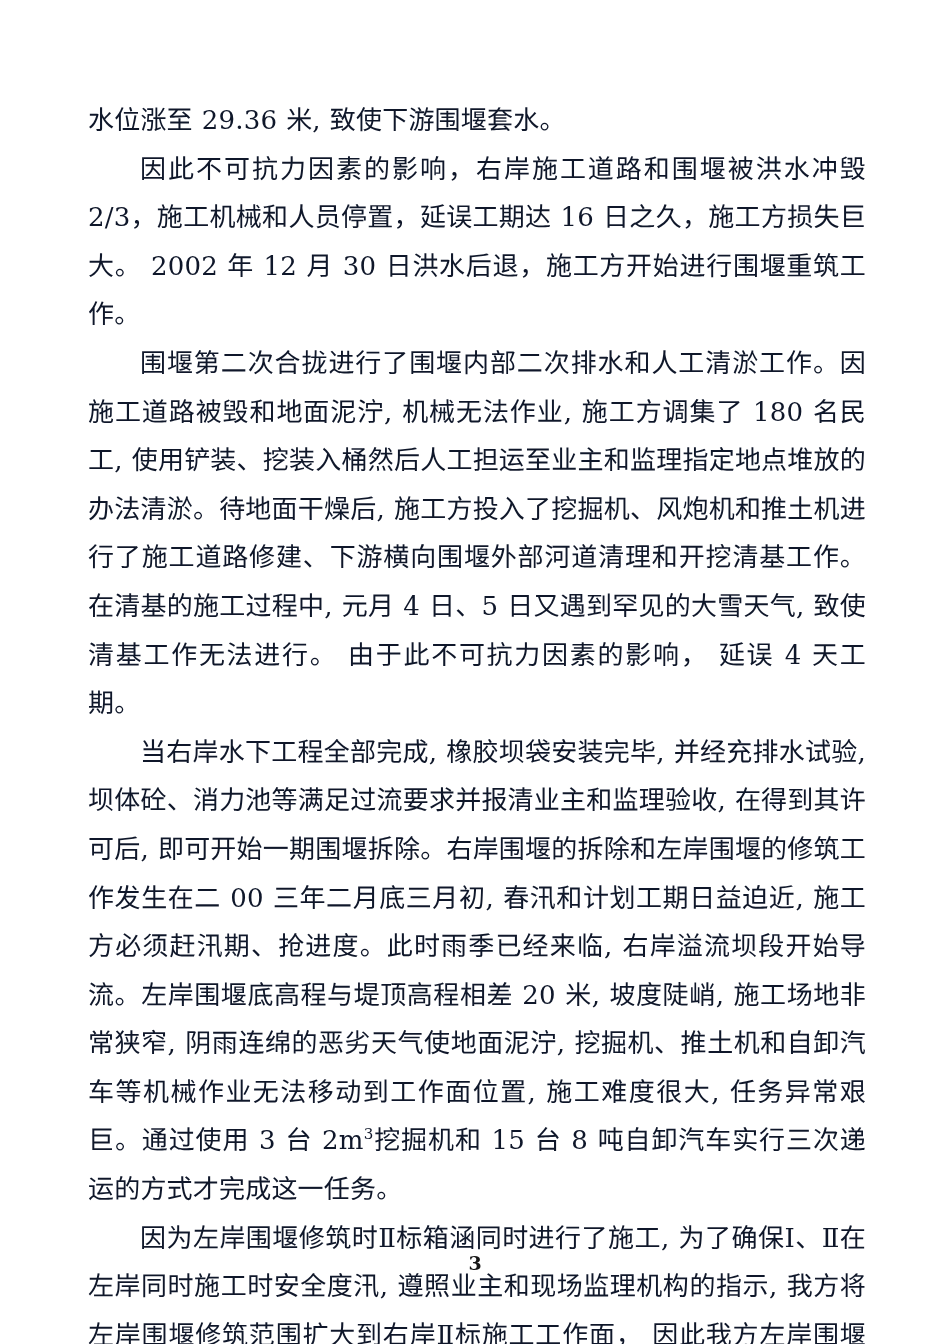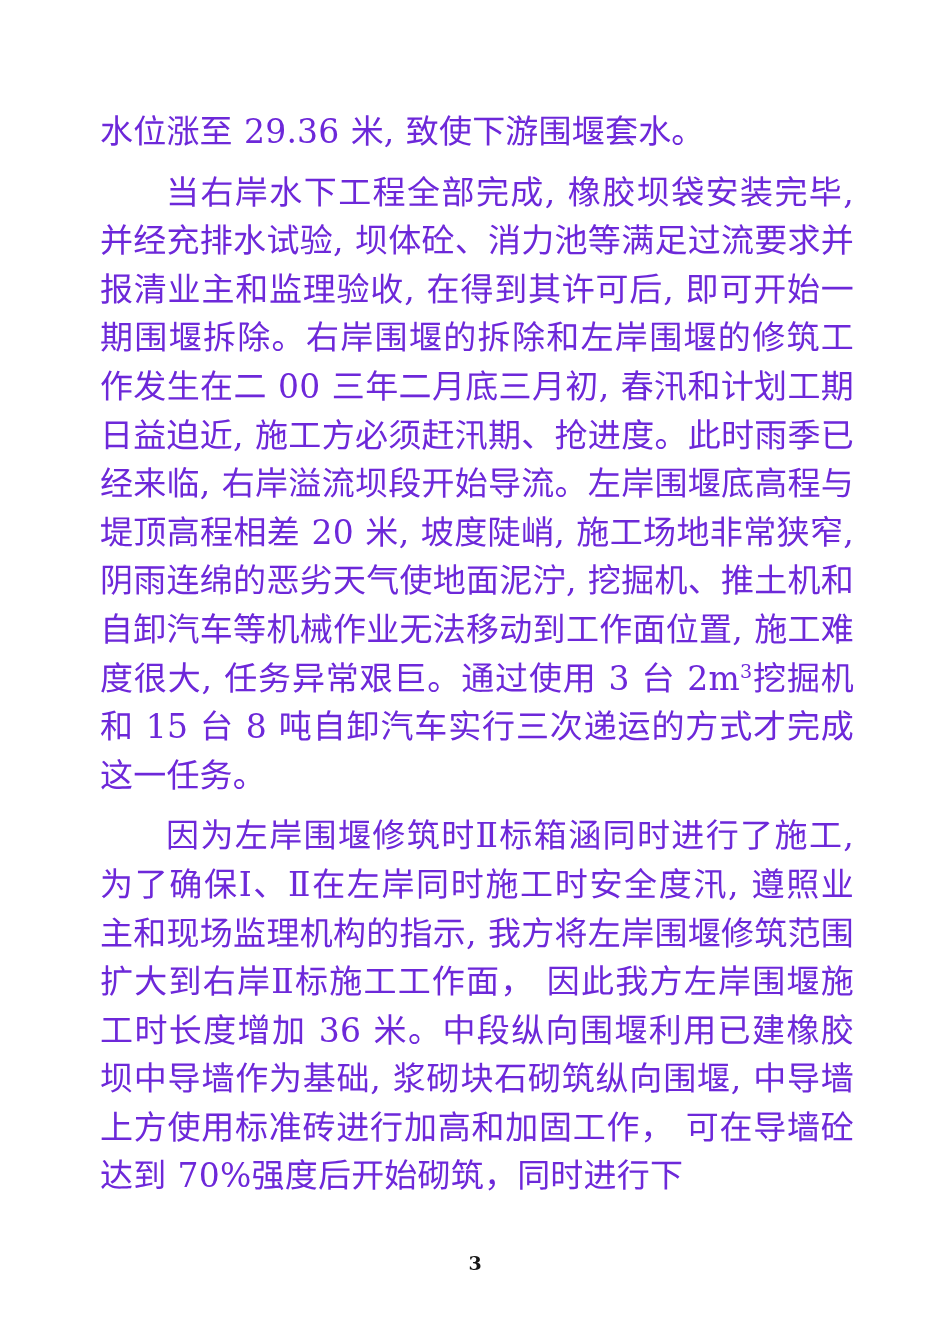--- a/index.html
+++ b/index.html
@@ -20,26 +20,26 @@
   }
 
   .text-block {
     position: absolute;
     left: 88px;
     top: 96px;
     width: 778px;
   }
 
   .para {
-    margin: 12px;
+    margin: 0;
     padding: 0;
     font-family: "DejaVu Serif", "Liberation Serif", serif;
-    font-size: 33px;
+    font-size: 26px;
     line-height: 48.6px;
-    color: #6d28d9;
+    color: #0f172a;
     text-align: justify;
     text-justify: inter-character;
     text-indent: 2em;
     letter-spacing: 0.2px;
     word-spacing: 0.5px;
     -webkit-font-smoothing: antialiased;
   }
 
   
   .para.continuation {
@@ -66,21 +66,23 @@
 </style>
 </head>
 <body>
 
 <div class="page">
 
   <div class="text-block">
 
     <p class="para continuation">水位涨至 29.36 米, 致使下游围堰套水。</p>
 
+    <p class="para">因此不可抗力因素的影响，右岸施工道路和围堰被洪水冲毁 2/3，施工机械和人员停置，延误工期达 16 日之久，施工方损失巨大。 2002 年 12 月 30 日洪水后退，施工方开始进行围堰重筑工作。</p>
 
+    <p class="para">围堰第二次合拢进行了围堰内部二次排水和人工清淤工作。因施工道路被毁和地面泥泞, 机械无法作业, 施工方调集了 180 名民工, 使用铲装、挖装入桶然后人工担运至业主和监理指定地点堆放的办法清淤。待地面干燥后, 施工方投入了挖掘机、风炮机和推土机进行了施工道路修建、下游横向围堰外部河道清理和开挖清基工作。在清基的施工过程中, 元月 4 日、5 日又遇到罕见的大雪天气, 致使清基工作无法进行。 由于此不可抗力因素的影响， 延误 4 天工期。</p>
 
     <p class="para"><span>当右岸水下工程全部完成, 橡胶坝袋安装完毕, 并经充排水试验, 坝体砼、消力池等满足过流要求并报清业主和监理验收, 在得到其许可后, 即可开始一期围堰拆除。右岸围堰的拆除和左岸围堰的修筑工作发生在二 00 三年二月底三月初, 春汛和计划工期日益迫近, 施工方必须赶汛期、抢进度。此时雨季已经来临, 右岸溢流坝段开始导流。左岸围堰底高程与堤顶高程相差 20 米, 坡度陡峭, 施工场地非常狭窄, 阴雨连绵的恶劣天气使地面泥泞, 挖掘机、推土机和自卸汽车等机械作业无法移动到工作面位置, 施工难度很大, 任务异常艰巨。通过使用 3 台 2m</span><sup>3</sup><span>挖掘机和 15 台 8 吨自卸汽车实行三次递运的方式才完成这一任务。</span></p>
 
     <p class="para">因为左岸围堰修筑时Ⅱ标箱涵同时进行了施工, 为了确保Ⅰ、Ⅱ在左岸同时施工时安全度汛, 遵照业主和现场监理机构的指示, 我方将左岸围堰修筑范围扩大到右岸Ⅱ标施工工作面， 因此我方左岸围堰施工时长度增加 36 米。中段纵向围堰利用已建橡胶坝中导墙作为基础, 浆砌块石砌筑纵向围堰, 中导墙上方使用标准砖进行加高和加固工作， 可在导墙砼达到 70%强度后开始砌筑，同时进行下</p>
 
   </div>
 
   <div class="page-number">3</div>
 
 </div>

